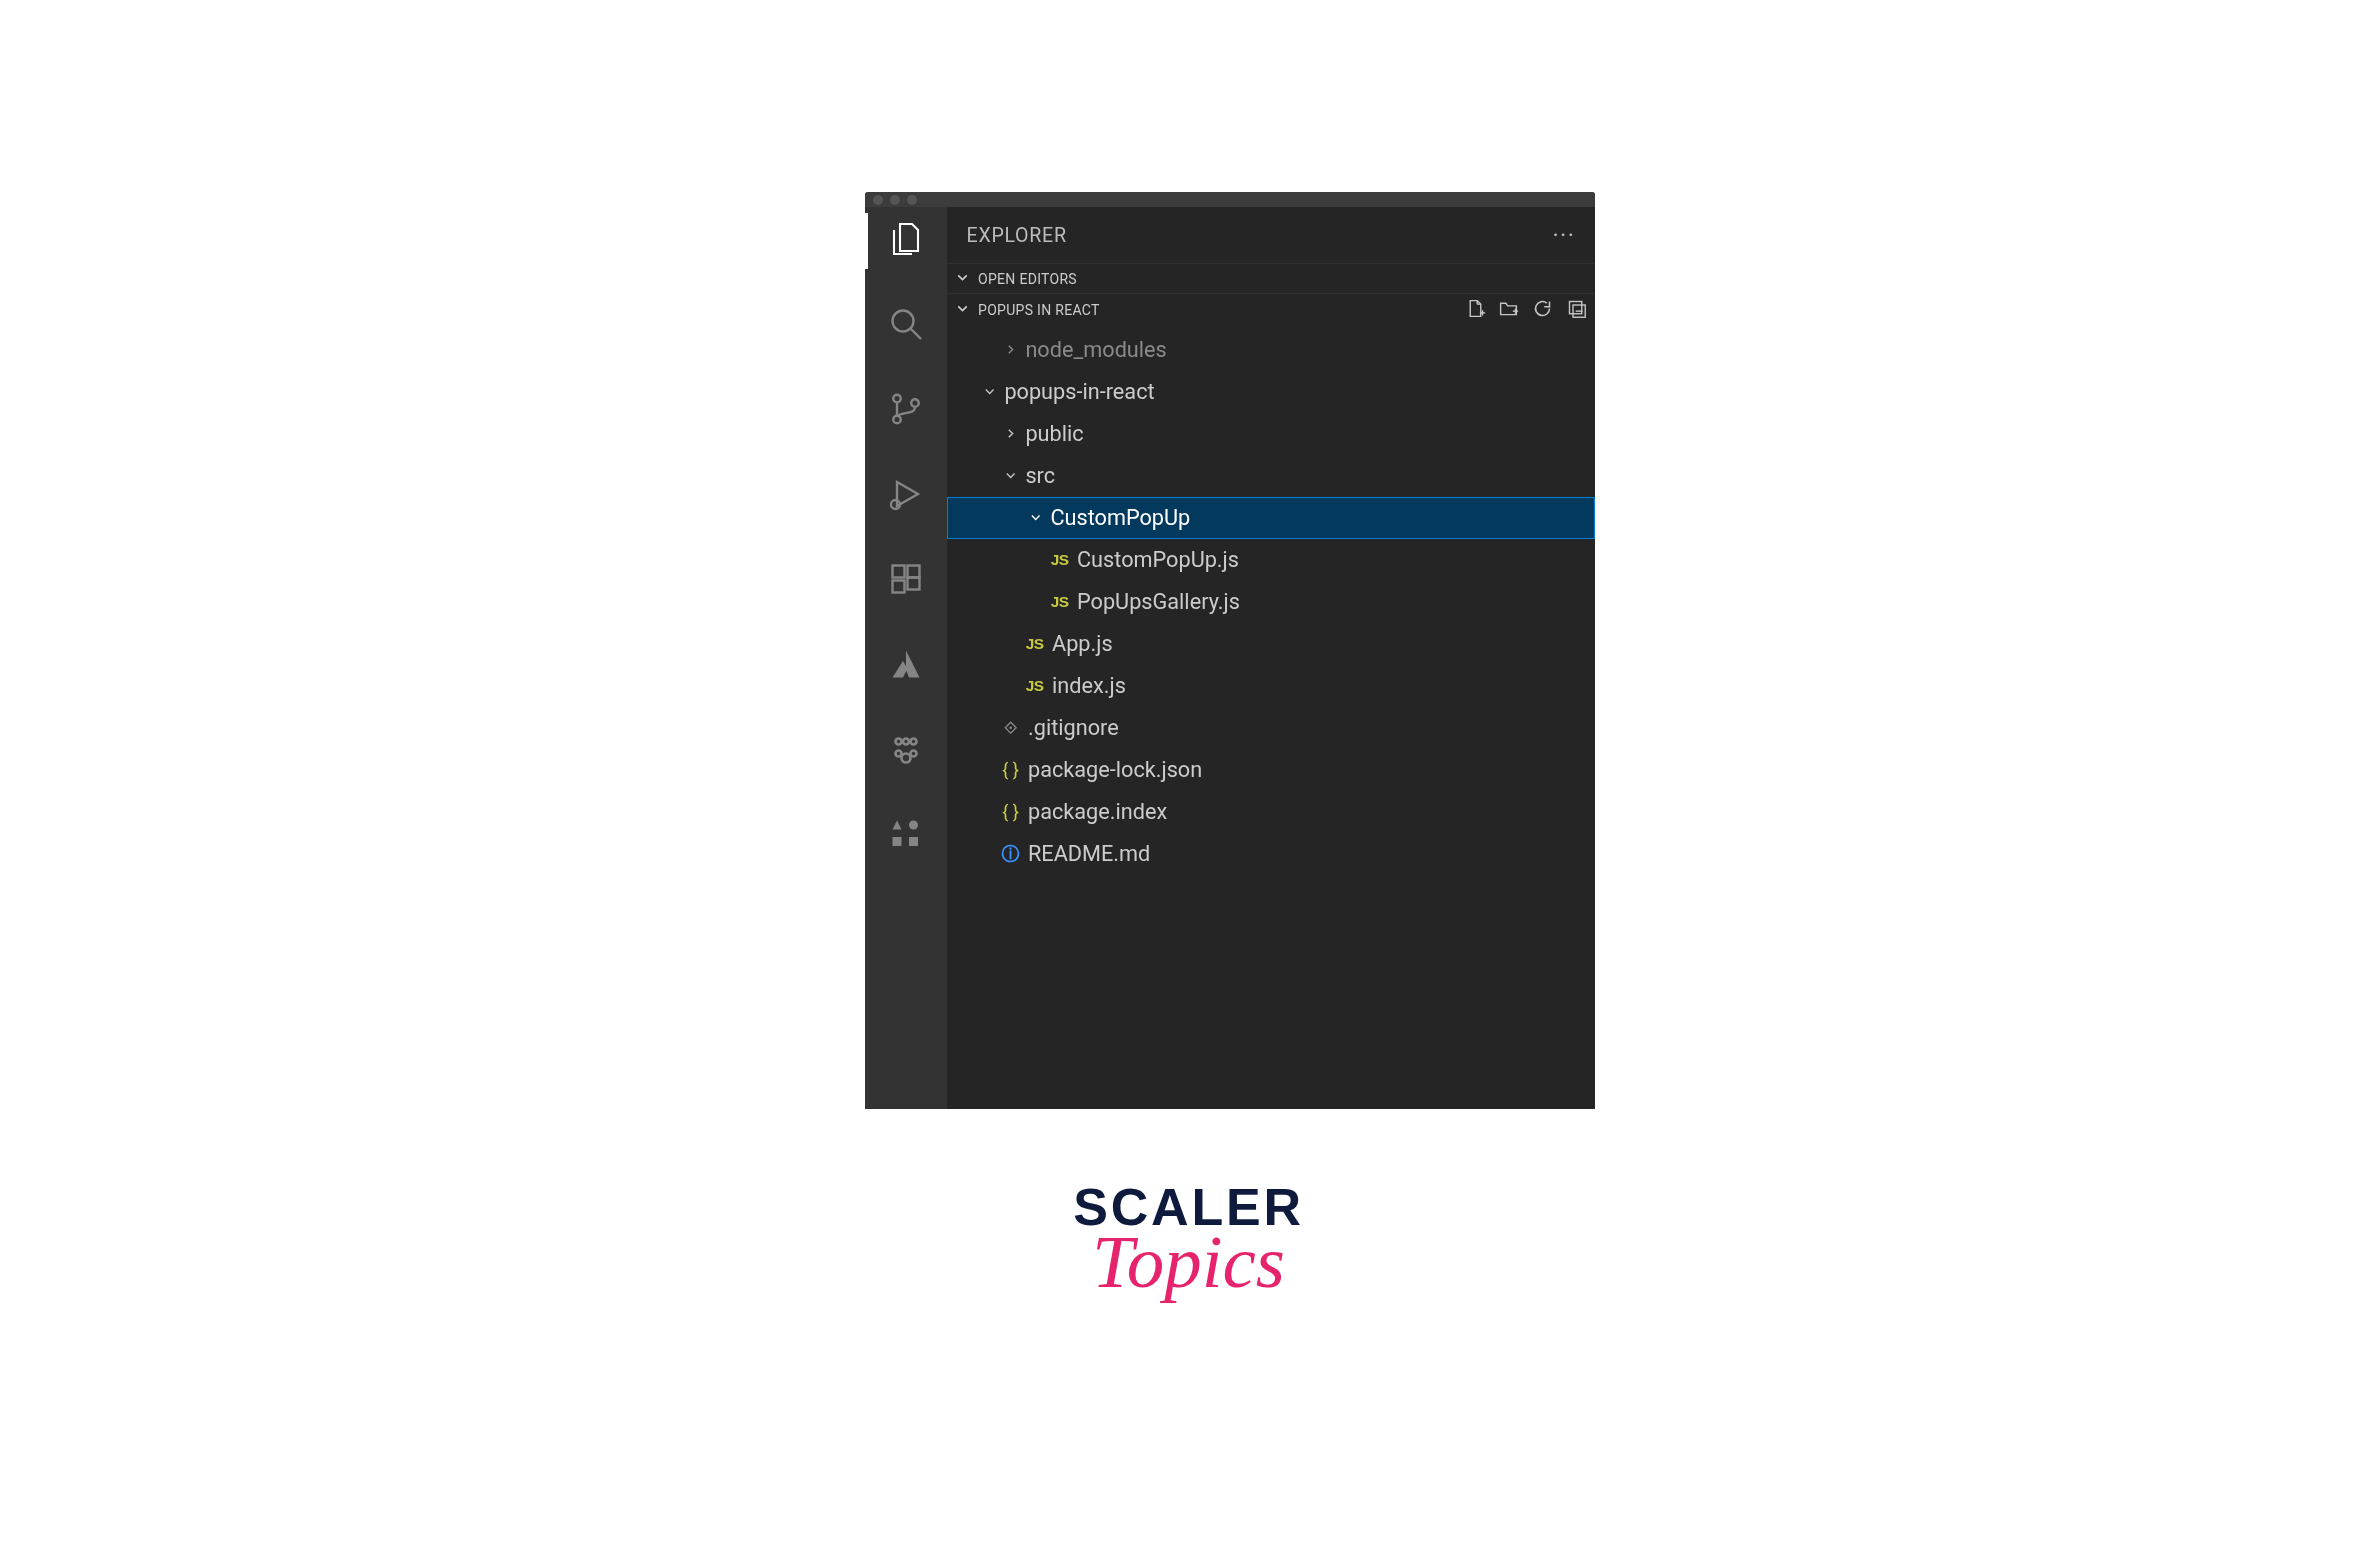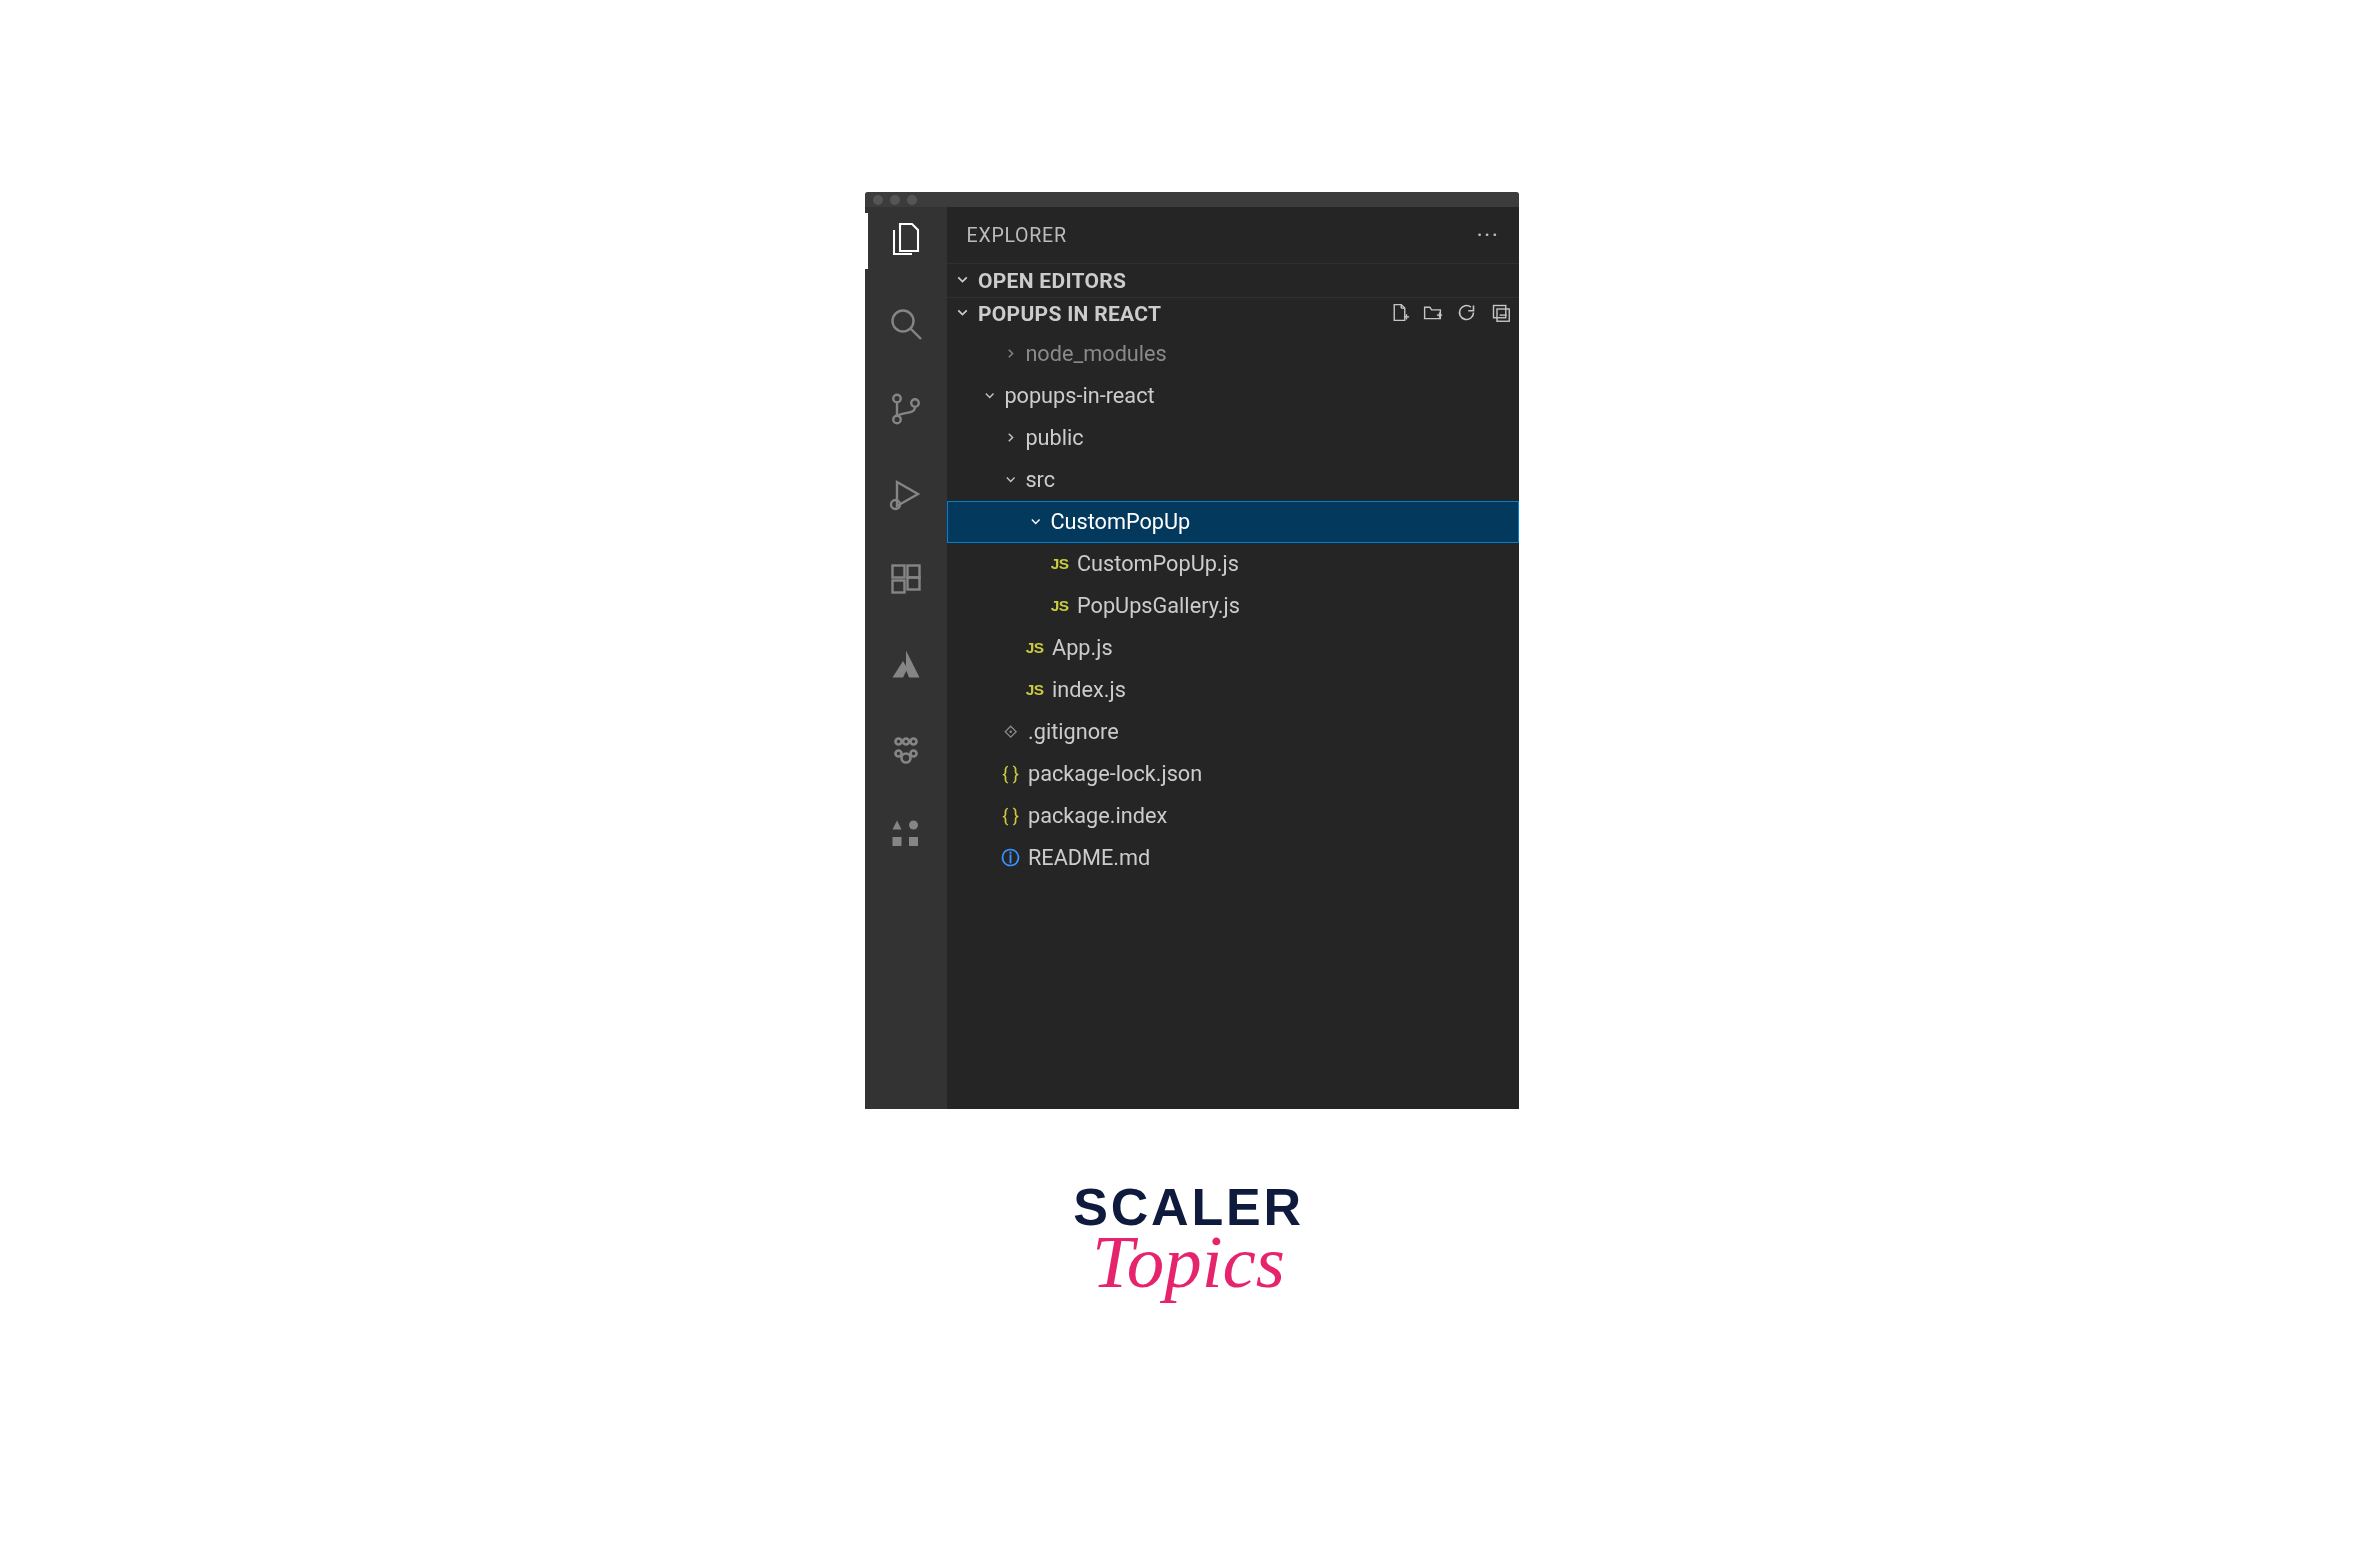--- a/index.html
+++ b/index.html
@@ -7,21 +7,21 @@
     width: 2377px;
     height: 1542px;
     background: #ffffff;
     font-family: -apple-system, BlinkMacSystemFont, "Segoe UI", Roboto, sans-serif;
     position: relative;
   }
   .vscode-window {
     position: absolute;
     left: 865px;
     top: 192px;
-    width: 654px;
+    width: 730px;
     height: 917px;
     background: #fdba74;
     display: flex;
     flex-direction: column;
     overflow: hidden;
     border-radius: 2.8px 2.8px 0 0;
   }
   .titlebar {
     height: 15.4px;
     background: #3c3c3c;
@@ -100,22 +100,22 @@
   }
   .section-header {
     display: flex;
     align-items: center;
     padding: 4.2px 8.4px 4.2px 7px;
     gap: 7px;
     cursor: pointer;
     border-top: 0.7px solid rgba(255,255,255,0.05);
   }
   .section-header .label {
-    font-size: 21px;
-    font-weight: 700;
+    font-size: 14px;
+    font-weight: 400;
     color: #cccccc;
     letter-spacing: 0.3px;
   }
   .section-actions {
     margin-left: auto;
     display: flex;
     gap: 12.6px;
     color: #c5c5c5;
   }
   .section-actions svg { width: 21px; height: 21px; }

